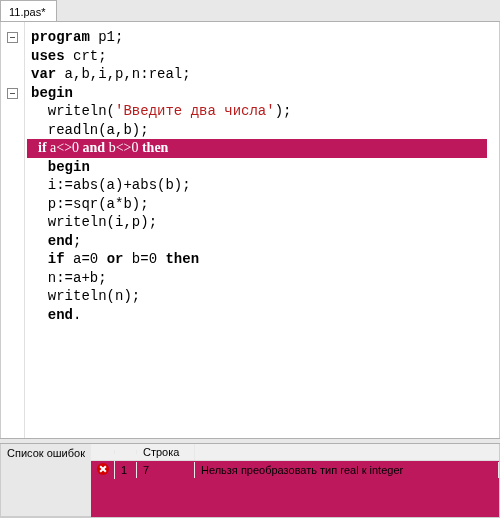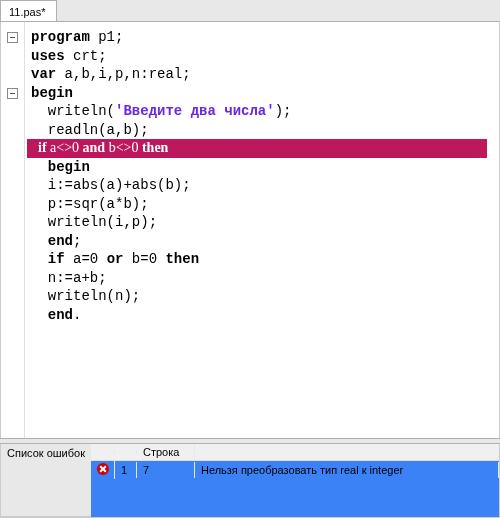--- a/index.html
+++ b/index.html
@@ -62,21 +62,21 @@
     .fold-spacer { height: 18.5px; }
     .code {
       flex: 1;
       padding: 6px 12px 0 2px;
       line-height: 18.5px;
       white-space: pre;
       overflow: auto;
     }
     .line { padding-left: 4px; }
     .kw { color: #000; font-weight: bold; }
-    .str { color: #6d28d9; font-weight: bold; }
+    .str { color: #b91c1c; }
     .err-line {
       background: #be185d;
       color: #fff;
       font-family: Liberation Serif, serif;
     }
     .err-line .kw { color: #fff; font-weight: bold; }
     .divider {
       height: 6px;
       background: #e8e8e8;
       border-top: 1px solid #b0b0b0;
@@ -94,21 +94,21 @@
       border-right: 1px solid #ccc;
       border-bottom: 1px solid #ccc;
     }
     .errors-title {
       padding: 3px 6px;
       background: #e8e8e8;
       border-bottom: 1px solid #ccc;
     }
     .errors-table {
       flex: 1;
-      background: #3b82f6;
+      background: #be185d;
       overflow: auto;
     }
     .errors-header, .errors-row {
       display: flex;
       align-items: center;
     }
     .errors-header {
       background: #f0f0f0;
       border-bottom: 1px solid #ddd;
       font-weight: normal;

